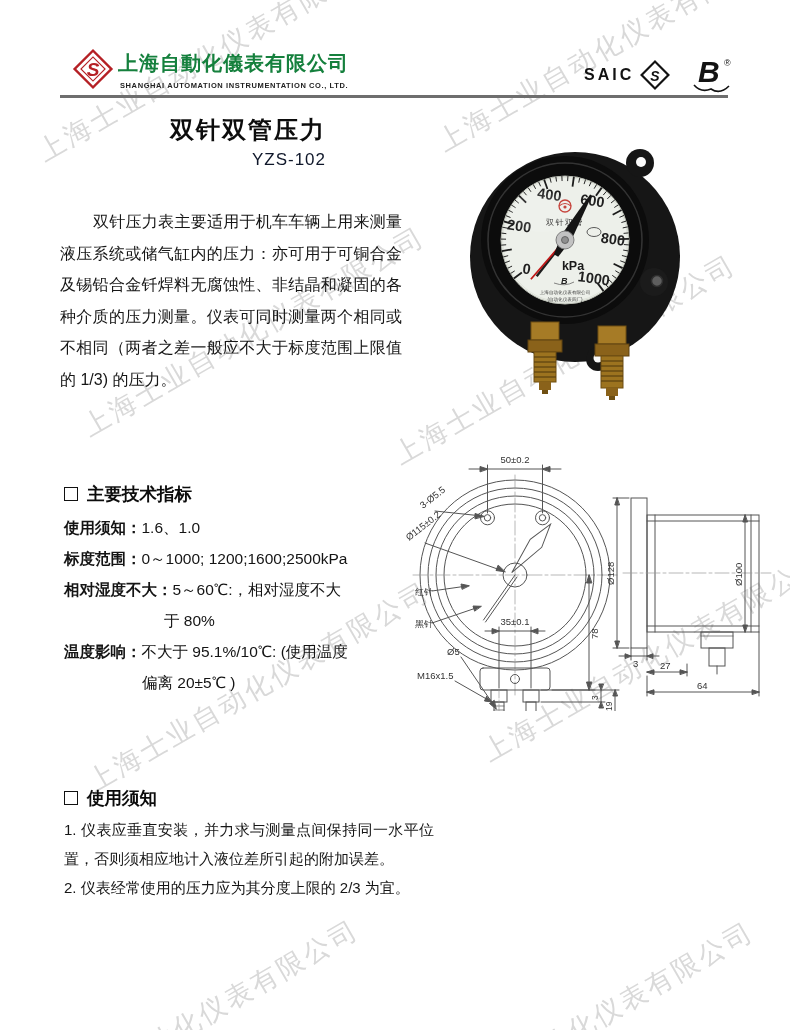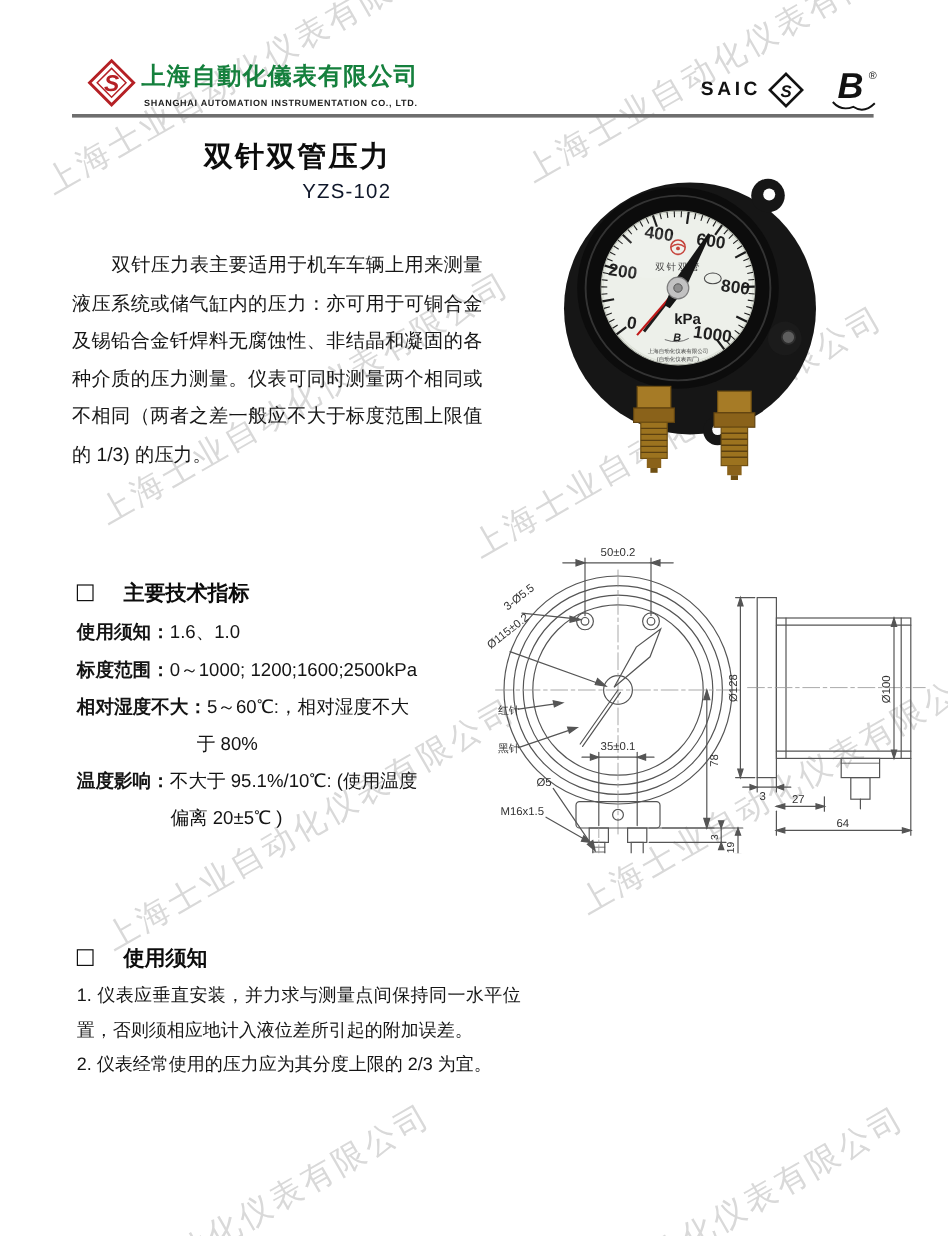--- a/index.html
+++ b/index.html
@@ -34,21 +34,21 @@
   .title-blk{position:absolute;left:98px;top:114px;width:228px;text-align:right;z-index:2;}
   .title-main{font-size:24px;font-weight:800;letter-spacing:2px;color:#0c0c0c;}
   .title-model{font-size:17px;margin-top:4px;color:#0f172a;letter-spacing:1px;}
   
   .intro{
     position:absolute;left:60px;top:206px;width:342px;z-index:2;
     font-size:16px;line-height:31.5px;text-align:justify;text-indent:33px;
     font-weight:500;color:#161616;
   }
   
-  .sec-head{display:flex;align-items:center;gap:25px;font-size:17.5px;font-weight:800;color:#0c0c0c;}
+  .sec-head{display:flex;align-items:center;gap:9px;font-size:17.5px;font-weight:800;color:#0c0c0c;}
   .sq{display:inline-block;width:12px;height:12px;border:1.6px solid #111;background:#fff;}
   
   .specs{position:absolute;left:64px;top:482px;width:352px;z-index:2;}
   .spec-row{font-size:15.5px;line-height:31px;white-space:nowrap;}
   .spec-row b{font-weight:800;}
   .ind1{padding-left:100px;}
   .ind2{padding-left:78px;}
   .specs .sec-head{margin-bottom:6px;}
   
   .notes{position:absolute;left:64px;top:786px;width:370px;z-index:2;}

